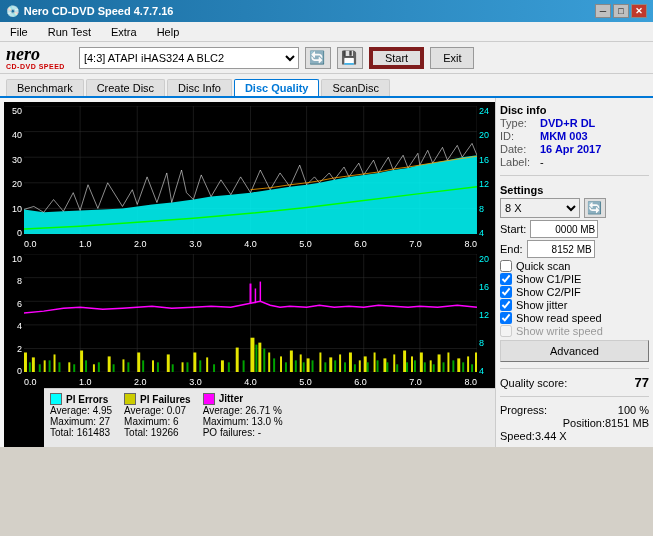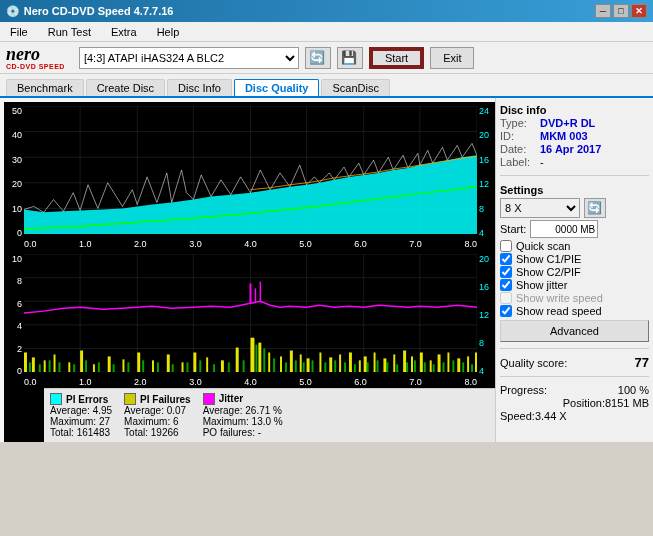--- a/index.html
+++ b/index.html
@@ -395,43 +395,47 @@
           <option>8 X</option>
           <option>Max</option>
           <option>4 X</option>
         </select>
         <div style="width:22px;height:20px;background:#e0e0e0;border:1px solid #999;display:flex;align-items:center;justify-content:center;cursor:pointer;font-size:12px;">🔄</div>
       </div>
       <div style="display:flex;align-items:center;gap:4px;margin:2px 0;font-size:11px;">
         <span>Start:</span>
         <input type="text" class="mb-input" value="0000 MB" style="width: 68px; height: 18px; font-size: 10px;">
       </div>
+      <div style="display:flex;align-items:center;gap:4px;margin:2px 0;font-size:11px;">
+        <span>End:</span>
+        <input type="text" class="mb-input" value="8152 MB" style="width: 68px; height: 18px; font-size: 10px;">
+      </div>
       <div class="checkbox-row">
         <input type="checkbox" style="">
         <span>Quick scan</span>
       </div>
       <div class="checkbox-row">
         <input type="checkbox" checked="" style="">
         <span>Show C1/PIE</span>
       </div>
       <div class="checkbox-row">
         <input type="checkbox" checked="" style="">
         <span>Show C2/PIF</span>
       </div>
       <div class="checkbox-row">
         <input type="checkbox" checked="" style="">
         <span>Show jitter</span>
       </div>
       <div class="checkbox-row">
+        <input type="checkbox" checked="" style="">
+        <span>Show read speed</span>
+      </div>
+      <div class="checkbox-row">
         <input type="checkbox" disabled="" style="">
         <span style="color:#999;">Show write speed</span>
-      </div>
-      <div class="checkbox-row">
-        <input type="checkbox" checked="" style="">
-        <span>Show read speed</span>
       </div>
       <button class="advanced-btn">Advanced</button>
     </div>
 
     <div style="border-top:1px solid #ccc;margin:3px 0;"></div>
 
     <div style="display:flex;align-items:center;justify-content:space-between;font-size:11px;">
       <span>Quality score:</span>
       <span style="font-weight:bold;font-size:13px;">77</span>
     </div>

